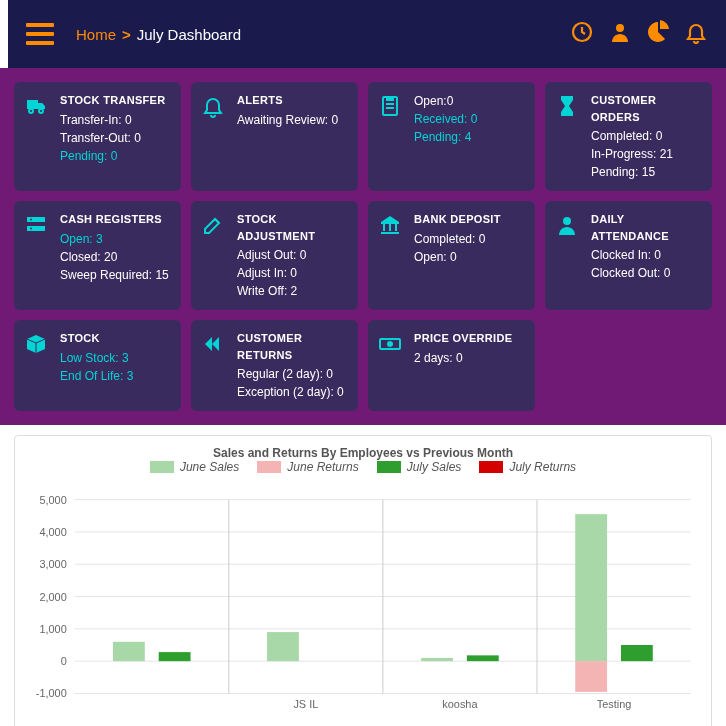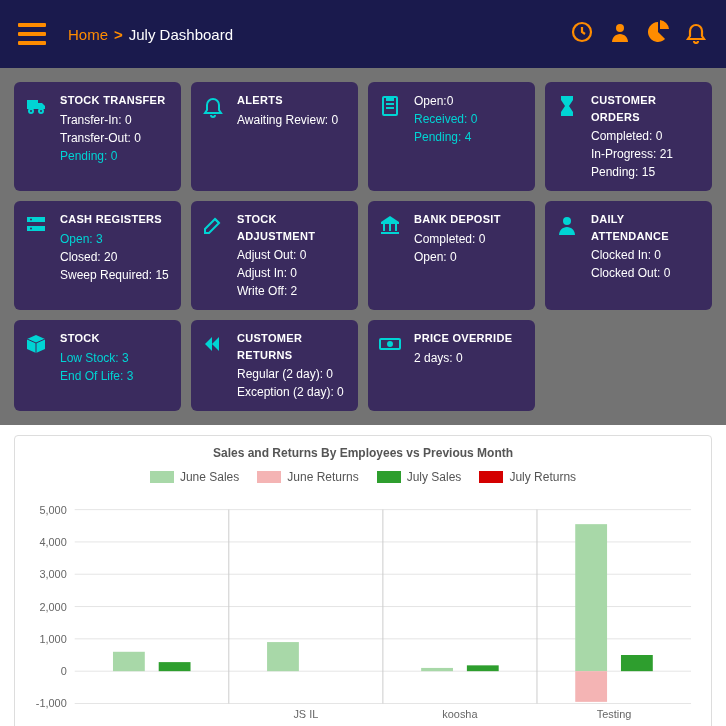--- a/index.html
+++ b/index.html
@@ -1,36 +1,36 @@
 <!DOCTYPE html>
 <html><head>
 <meta charset="utf-8">
 <style>
 * { margin: 0; padding: 0; box-sizing: border-box; }
 body { font-family: Arial, sans-serif; background: #fff; width: 726px; }
-.header { background: #1a1a4d; height: 68px; display: flex; align-items: center; padding: 0 18px; }
+.header { background: #1a1a4d; height: 68px; display: flex; align-items: center; padding: 0 18px; margin-left: 8px; }
 .hamburger { display: flex; flex-direction: column; gap: 5px; margin-right: 22px; cursor: pointer; }
 .hamburger span { display: block; width: 28px; height: 4px; background: #ff8c00; border-radius: 1px; }
 .breadcrumb { flex: 1; display: flex; align-items: center; gap: 6px; color: #fff; font-size: 15px; }
 .breadcrumb .home { color: #ff8c00; font-weight: 500; }
 .breadcrumb .sep { color: #ff8c00; font-weight: bold; }
 .header-icons { display: flex; gap: 14px; align-items: center; }
 .header-icons svg { width: 24px; height: 24px; }
-.cards-area { background: #737373; padding: 14px; display: grid; grid-template-columns: repeat(4, 1fr); gap: 10px; }
+.cards-area { background: #701a75; padding: 14px; display: grid; grid-template-columns: repeat(4, 1fr); gap: 10px; }
 .card { background: #3a2b5e; border-radius: 6px; padding: 10px 10px; display: flex; gap: 8px; min-height: 70px; }
 .card-icon { width: 28px; flex-shrink: 0; display: flex; align-items: flex-start; padding-top: 2px; }
 .card-icon svg { width: 24px; height: 24px; }
 .card-body { flex: 1; color: #fff; font-size: 12px; line-height: 1.5; }
 .card-title { font-weight: bold; font-size: 11px; letter-spacing: 0.3px; margin-bottom: 2px; }
 .card-body .cyan { color: #00d4d4; }
 .charts-area { padding: 10px 14px; }
 .chart-panel { border: 1px solid #ddd; border-radius: 4px; padding: 10px; margin-bottom: 14px; }
-.chart-title { text-align: center; font-size: 12px; font-weight: bold; color: #555; margin-bottom: 10px; }
+.chart-title { text-align: center; font-size: 12px; font-weight: bold; color: #555; }
 .legend { display: flex; justify-content: center; gap: 18px; margin-bottom: 10px; font-size: 12px; color: #555; }
-.legend-item { display: flex; align-items: center; gap: 6px; }
+.legend-item { display: flex; align-items: center; gap: 6px; font-style: italic; }
 .swatch { width: 24px; height: 12px; display: inline-block; }
 .chart-svg { width: 100%; height: 240px; }
 .axis-label { font-size: 11px; fill: #666; }
 .grid-line { stroke: #e5e5e5; stroke-width: 1; }
 .sep-line { stroke: #ccc; stroke-width: 1; }
 </style>
 </head>
 <body>
 
 <div class="header">

